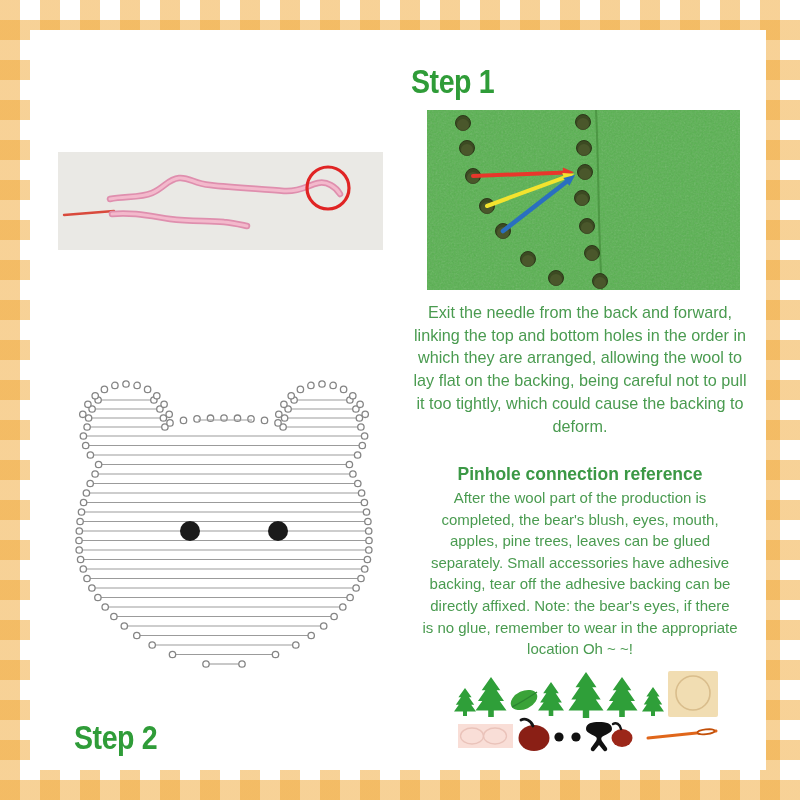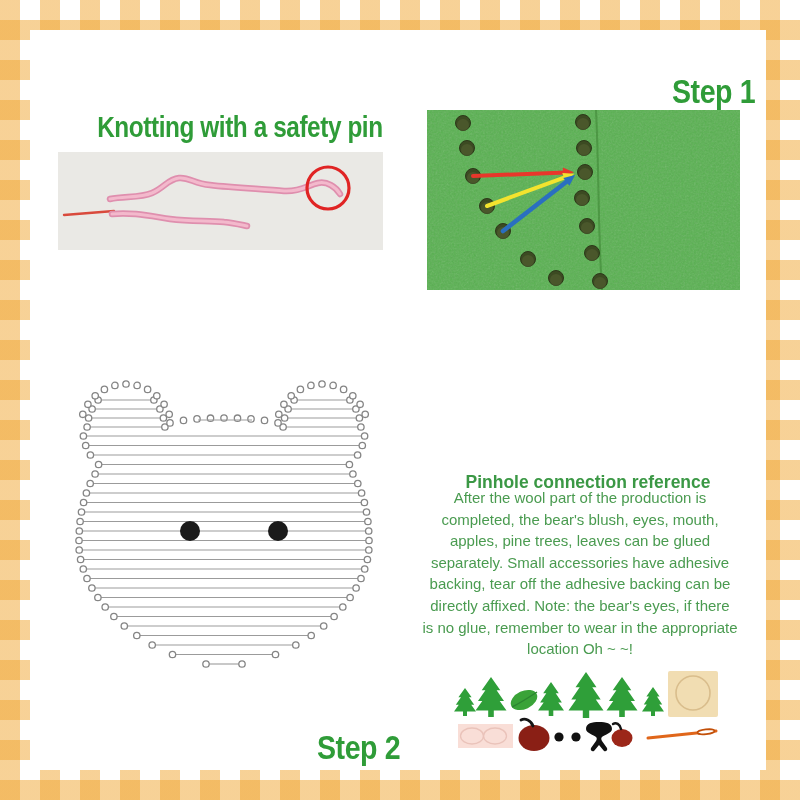--- a/index.html
+++ b/index.html
@@ -7,41 +7,38 @@
     width:800px;height:800px;overflow:hidden;
     font-family:"Liberation Sans","DejaVu Sans",sans-serif;
     background-color:#fff;
     background-image:
       repeating-linear-gradient(0deg, rgba(240,168,55,.52) 0 20px, rgba(240,168,55,0) 20px 40px),
       repeating-linear-gradient(90deg, rgba(240,168,55,.52) 0 20px, rgba(240,168,55,0) 20px 40px);
   }
   .page{position:relative;width:800px;height:800px;}
   .panel{position:absolute;left:30px;top:30px;width:736px;height:740px;background:#fff;}
   .abs{position:absolute;}
-  .heading{color:#2f9c38;font-weight:bold;text-align:right;margin:18px;line-height:1.05;text-decoration:underline;}
+  .heading{color:#2f9c38;font-weight:bold;text-align:left;margin:8px;line-height:1.05;text-decoration:underline;}
   .cond{display:inline-block;transform:scaleX(.84);transform-origin:50% 50%;letter-spacing:-.5px;white-space:nowrap;}
   .title{font-size:29px;}
   .step{font-size:34px;}
   .body-text{color:#4a9b50;text-align:center;margin:0;white-space:pre-line;}
   .p-left{font-size:16.5px;line-height:23.2px;}
   .p-right1{font-size:16.2px;line-height:22.7px;}
   .p-right2{font-size:15px;line-height:21.6px;}
-  .ref-title{color:#3b9845;font-weight:bold;font-size:17.5px;text-align:center;margin:8px;}
+  .ref-title{color:#3b9845;font-weight:bold;font-size:17.5px;text-align:center;margin:0;}
   .photo-frame{background:#eae9e5;}
   svg{display:block;}
 </style>
 </head>
 <body>
 
 <div class="page">
   <div class="panel"></div>
 
-  <h2 class="abs heading title" style="left:38px;top:94px;width:354px;">
-    <span class="cond">Knotting with a safety pin</span>
-  </h2>
 
   <div class="abs photo-frame" style="left:58px;top:152px;width:325px;height:98px;">
     <svg id="yarnSvg" width="325" height="98" viewBox="0 0 325 98">
       <rect x="0" y="0" width="325" height="98" fill="#eae9e5"></rect>
       <line x1="6" y1="63" x2="56" y2="59" stroke="#d94a3c" stroke-width="2.4" stroke-linecap="round"></line>
       <g>
         <path d="M52,47 C66,44 82,46 94,41 C106,36 110,27 121,26 C132,25 136,32 152,33 C176,36 206,37 226,39 C243,40 250,33 260,31 C269,29 278,35 282,42" fill="none" stroke="#df8fae" stroke-width="6.5" stroke-linecap="round"></path>
         <path d="M52,47 C66,44 82,46 94,41 C106,36 110,27 121,26 C132,25 136,32 152,33 C176,36 206,37 226,39 C243,40 250,33 260,31 C269,29 278,35 282,42" fill="none" stroke="#f3b9cc" stroke-width="3" stroke-linecap="round"></path>
       </g>
       <g>
@@ -244,20 +241,26 @@
       <g>
         <line x1="60" y1="96" x2="139.80607151522153" y2="66.50645183133118" stroke="#f3e32e" stroke-width="4" stroke-linecap="round"></line>
         <polygon points="147.3,63.7 138.7,72.2 135.3,62.9" fill="#f3e32e"></polygon>
       </g>
       <g>
         <line x1="76" y1="121" x2="141.73114993659385" y2="69.97187044396003" stroke="#2a6fc0" stroke-width="4.5" stroke-linecap="round"></line>
         <polygon points="148.1,65.1 142.4,75.8 136.3,67.9" fill="#2a6fc0"></polygon>
       </g>
     </svg>
 
+  <p class="abs body-text p-right1" style="left:396px;top:301px;width:368px;">Exit the needle from the back and forward,
+linking the top and bottom holes in the order in
+which they are arranged, allowing the wool to
+lay flat on the backing, being careful not to pull
+it too tightly, which could cause the backing to
+deform.</p>
 
   <p class="abs ref-title" style="left:396px;top:464px;width:368px;">Pinhole connection reference</p>
 
   <p class="abs body-text p-right2" style="left:396px;top:487px;width:368px;">After the wool part of the production is
 completed, the bear's blush, eyes, mouth,
 apples, pine trees, leaves can be glued
 separately. Small accessories have adhesive
 backing, tear off the adhesive backing can be
 directly affixed. Note: the bear's eyes, if there
 is no glue, remember to wear in the appropriate

